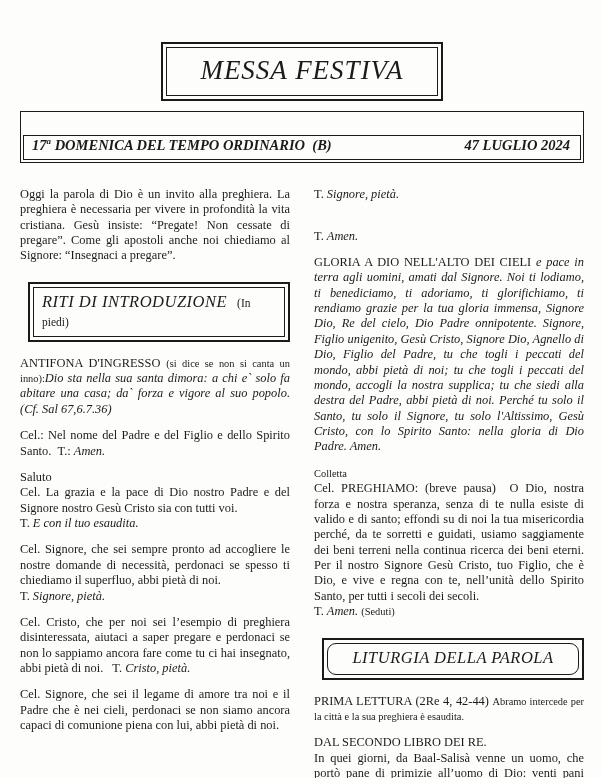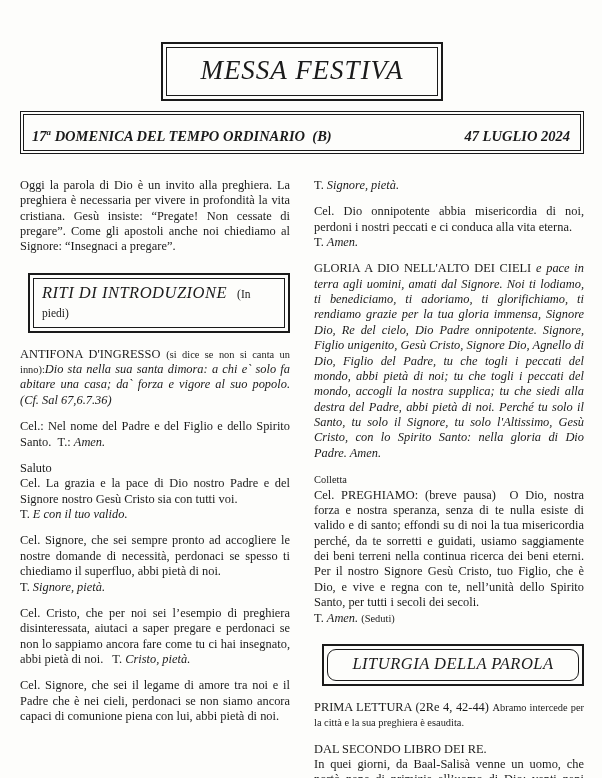--- a/index.html
+++ b/index.html
@@ -26,21 +26,22 @@
     font-size:27px;
     letter-spacing:1px;
     padding:7px 6px 9px 6px;
     white-space:nowrap;
   }
 
   .banner { margin-top:10px; }
   .banner .dbox-inner {
     display:flex; justify-content:space-between; align-items:baseline;
     font-style:italic; font-weight:bold; font-size:14.5px;
-    padding:12px 10px 5px 8px;
+    padding:0 10px 5px 8px;
+    margin-top:21px;
   }
 
   .columns { display:flex; gap:24px; margin-top:24px; }
   .col { width:270px; }
 
   .para {
     font-size:12.4px;
     line-height:1.24;
     text-align:justify;
     margin:0 0 11px 0;
@@ -78,29 +79,29 @@
       <p class="para"><span class="run-n">Oggi la parola di Dio è un invito alla preghiera. La preghiera è necessaria per vivere in profondità la vita cristiana. Gesù insiste: “Pregate! Non cessate di pregare”. Come gli apostoli anche noi chiediamo al Signore: “Insegnaci a pregare”.</span></p>
 
       <div class="section-box dbox">
         <div class="dbox-inner">
           <span class="section-title">RITI DI INTRODUZIONE</span><span class="section-note">(In piedi)</span>
         </div>
       </div>
 
       <p class="para"><span class="run-n">ANTIFONA D'INGRESSO </span><span class="run-sm">(si dice se non si canta un inno):</span><span class="run-i">Dio sta nella sua santa dimora: a chi e` solo fa abitare una casa; da` forza e vigore al suo popolo. (Cf. Sal 67,6.7.36)</span></p>
       <p class="para"><span class="run-n">Cel.: Nel nome del Padre e del Figlio e dello Spirito Santo. &nbsp;T.: </span><span class="run-i">Amen.</span></p>
-      <p class="para"><span class="run-n">Saluto</span><br><span class="run-n">Cel. La grazia e la pace di Dio nostro Padre e del Signore nostro Gesù Cristo sia con tutti voi.</span><br><span class="run-n">T. </span><span class="run-i">E con il tuo valido.</span></p>
+      <p class="para"><span class="run-n">Saluto</span><br><span class="run-n">Cel. La grazia e la pace di Dio nostro Padre e del Signore nostro Gesù Cristo sia con tutti voi.</span><br><span class="run-n">T. </span><span class="run-i">E con il tuo esaudita.</span></p>
       <p class="para"><span class="run-n">Cel. Signore, che sei sempre pronto ad accogliere le nostre domande di necessità, perdonaci se spesso ti chiediamo il superfluo, abbi pietà di noi.</span><br><span class="run-n">T. </span><span class="run-i">Signore, pietà.</span></p>
       <p class="para"><span class="run-n">Cel. Cristo, che per noi sei l’esempio di preghiera disinteressata, aiutaci a saper pregare e perdonaci se non lo sappiamo ancora fare come tu ci hai insegnato, abbi pietà di noi. &nbsp; T. </span><span class="run-i">Cristo, pietà.</span></p>
       <p class="para"><span class="run-n">Cel. Signore, che sei il legame di amore tra noi e il Padre che è nei cieli, perdonaci se non siamo ancora capaci di comunione piena con lui, abbi pietà di noi.</span></p>
     </div>
 
     <div class="col">
       <p class="para"><span class="run-n">T. </span><span class="run-i">Signore, pietà.</span></p>
-      <p class="para"><span class="run-n">Cel. Dio onnipotente abbia misericordia di noi, perdoni i nostri peccati e ci conduca alla vita eterna.</span><br><span class="run-n">T. </span><span class="run-i">Amen.</span></p>
+      <p class="para"><br><span class="run-n">T. </span><span class="run-i">Amen.</span></p>
       <p class="para"><span class="run-n">GLORIA A DIO NELL'ALTO DEI CIELI </span><span class="run-i">e pace in terra agli uomini, amati dal Signore. Noi ti lodiamo, ti benediciamo, ti adoriamo, ti glorifichiamo, ti rendiamo grazie per la tua gloria immensa, Signore Dio, Re del cielo, Dio Padre onnipotente. Signore, Figlio unigenito, Gesù Cristo, Signore Dio, Agnello di Dio, Figlio del Padre, tu che togli i peccati del mondo, abbi pietà di noi; tu che togli i peccati del mondo, accogli la nostra supplica; tu che siedi alla destra del Padre, abbi pietà di noi. Perché tu solo il Santo, tu solo il Signore, tu solo l'Altissimo, Gesù Cristo, con lo Spirito Santo: nella gloria di Dio Padre. Amen.</span></p>
       <p class="para"><span class="run-sm">Colletta</span><br><span class="run-n">Cel. PREGHIAMO: (breve pausa) &nbsp;O Dio, nostra forza e nostra speranza, senza di te nulla esiste di valido e di santo; effondi su di noi la tua misericordia perché, da te sorretti e guidati, usiamo saggiamente dei beni terreni nella continua ricerca dei beni eterni. Per il nostro Signore Gesù Cristo, tuo Figlio, che è Dio, e vive e regna con te, nell’unità dello Spirito Santo, per tutti i secoli dei secoli.</span><br><span class="run-n">T. </span><span class="run-i">Amen.</span><span class="run-n"> </span><span class="run-sm">(Seduti)</span></p>
 
       <div class="section-box centered dbox">
         <div class="dbox-inner">
           <span class="section-title">LITURGIA DELLA PAROLA</span>
         </div>
       </div>
 
       <p class="para"><span class="run-n">PRIMA LETTURA (2Re 4, 42-44) </span><span class="run-sm">Abramo intercede per la città e la sua preghiera è esaudita.</span></p>

